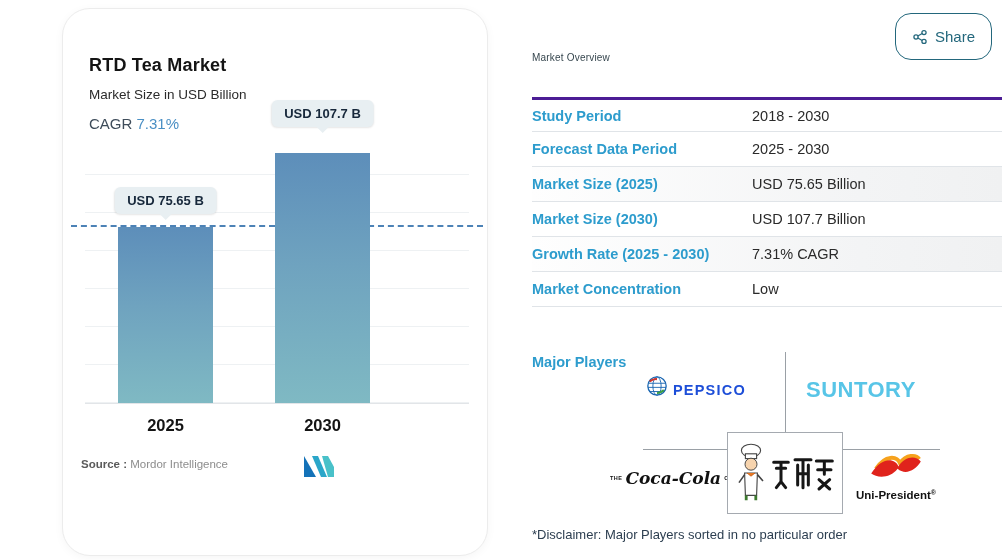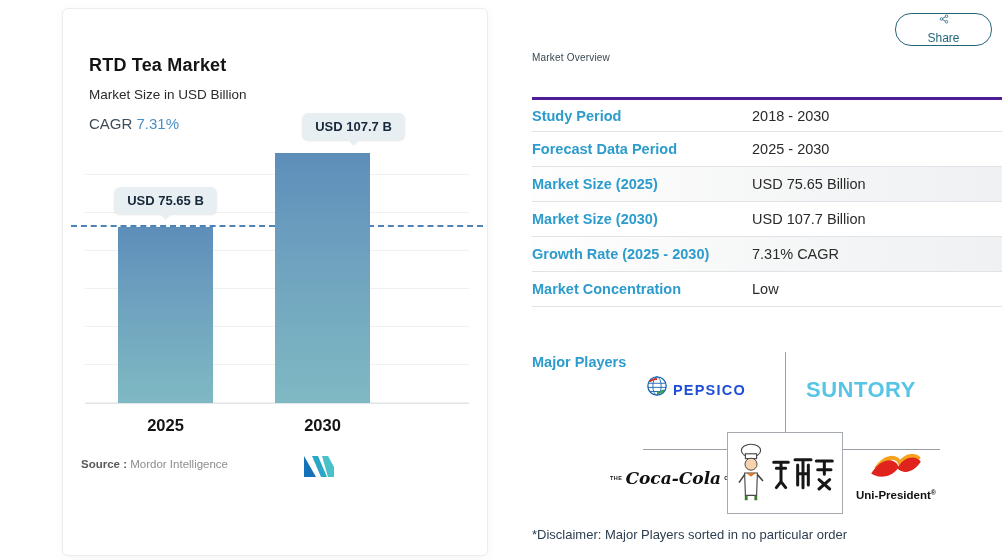--- a/index.html
+++ b/index.html
@@ -1,21 +1,21 @@
 <!DOCTYPE html>
 <html><head>
 <meta charset="utf-8">
 <style>
   * { margin:0; padding:0; box-sizing:border-box; }
   html,body { width:1002px; height:560px; background:#ffffff; overflow:hidden;
               font-family:"Liberation Sans", sans-serif; color:#222; position:relative; }
 
   
   .chart-card { position:absolute; left:62px; top:8px; width:426px; height:548px;
-                background:#fff; border:1px solid #ececec; border-radius:6px;
+                background:#fff; border:1px solid #ececec; border-radius:28px;
                 box-shadow:0 2px 10px rgba(0,0,0,.04);padding-left:7px; }
   .cc-title    { position:absolute; left:26px; top:46px; font-size:18px; font-weight:800; color:#141414; letter-spacing:.2px; }
   .cc-subtitle { position:absolute; left:26px; top:78px; font-size:13.5px; color:#2b2b2b; }
   .cc-cagr     { position:absolute; left:26px; top:106px; font-size:15px; color:#3e4c5a; }
   .cc-cagr .cagr-value { color:#4a8fc4; }
 
   .plot { position:absolute; left:22px; top:130px; width:384px; height:265px;
           background:
             repeating-linear-gradient(to top, #eef1f3 0 1px, transparent 1px 38px);
           border-bottom:1px solid #e2e5e8; }
@@ -33,24 +33,24 @@
              border-top:7px solid #e8eff2; }
   .ref-line { position:absolute; left:-14px; right:-14px; height:0;
               border-top:2px dashed #4c82b6; }
   .xlabel { position:absolute; bottom:-32px; left:0; width:100%; text-align:center;
             font-size:16.5px; font-weight:800; color:#141414; }
   .cc-source { position:absolute; left:18px; top:449px; font-size:11.5px; color:#8d8d8d; }
   .cc-source .src-label { font-weight:bold; color:#5a5a5a;margin-top:40px; }
   .mi-logo { position:absolute; left:240px; top:444px; }
 
   
-  .share-btn { position:absolute; left:895px; top:13px; width:97px; height:33px;
+  .share-btn { position:absolute; left:895px; top:13px; width:97px; height:47px;
                border:1.5px solid #23677c; border-radius:16px; background:#fff;
-               color:#23677c; font-size:12px; font-family:inherit;
-               display:flex; align-items:center; justify-content:center; gap:7px; cursor:pointer;flex-direction:column; }
+               color:#23677c; font-size:15px; font-family:inherit;
+               display:flex; align-items:center; justify-content:center; gap:7px; cursor:pointer; }
 
   
   .ov-heading { position:absolute; left:532px; top:52px; font-size:10px; color:#37474f; letter-spacing:.2px;text-align:center; }
   .ov-table { position:absolute; left:532px; top:97px; width:470px; }
   .ov-row { position:relative; height:35px; border-bottom:1px solid #e0e4e8; }
   .ov-row:first-child { border-top:3px solid #4c1d95; }
   .ov-row.alt { background:linear-gradient(90deg, #fefefe 0%, #f3f4f5 70%, #f0f1f2 100%); }
   .ov-cell { position:absolute; top:50%; transform:translateY(-50%); font-size:14.5px; white-space:nowrap; }
   .ov-label { left:0; color:#2d9ccd; font-weight:bold; }
   .ov-value { left:220px; color:#2a2a2a; }
@@ -89,21 +89,21 @@
   <div class="plot">
     <div class="ref-line" id="ref-line" style="bottom: 176px;"></div>
 
     <div class="bar-group g0">
       <div class="tooltip" style="bottom: 189px;">USD 75.65 B</div>
       <div class="bar" style="height: 176px;"></div>
       <div class="xlabel">2025</div>
     </div>
 
     <div class="bar-group g1">
-      <div class="tooltip" style="bottom: 263px; margin-left: 31px;">USD 107.7 B</div>
+      <div class="tooltip" style="bottom: 276px;">USD 107.7 B</div>
       <div class="bar" style="height: 250px;"></div>
       <div class="xlabel">2030</div>
     </div>
   </div>
 
   <div class="cc-source">
     <span class="src-label">Source :</span>
     <span>Mordor Intelligence</span>
   </div>
 

